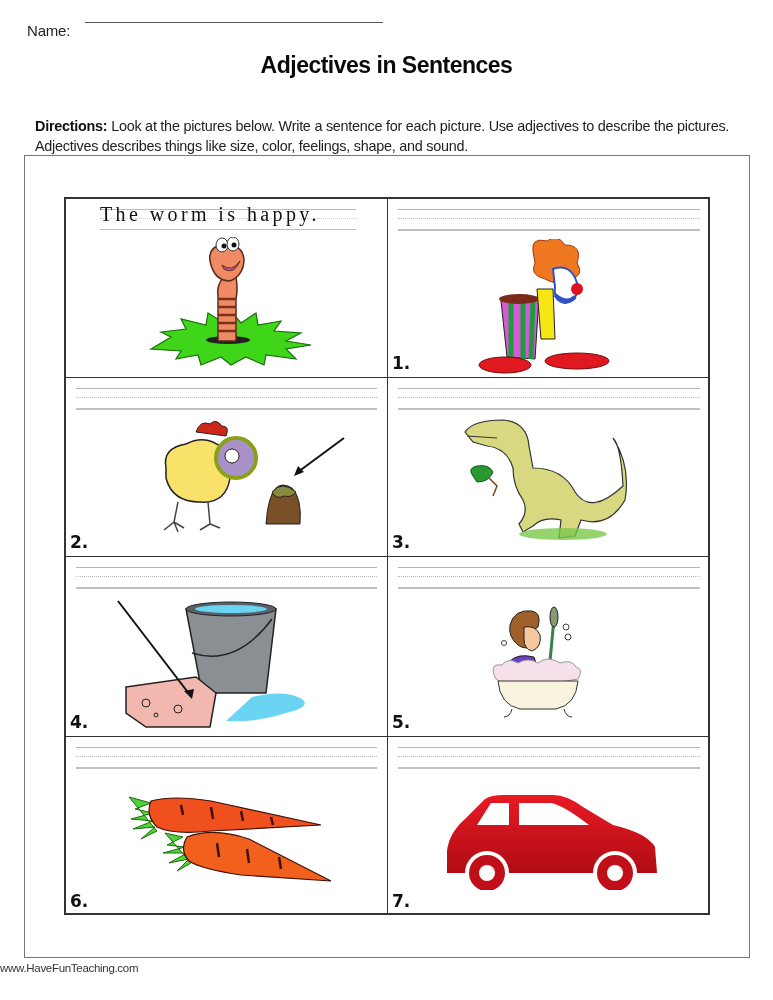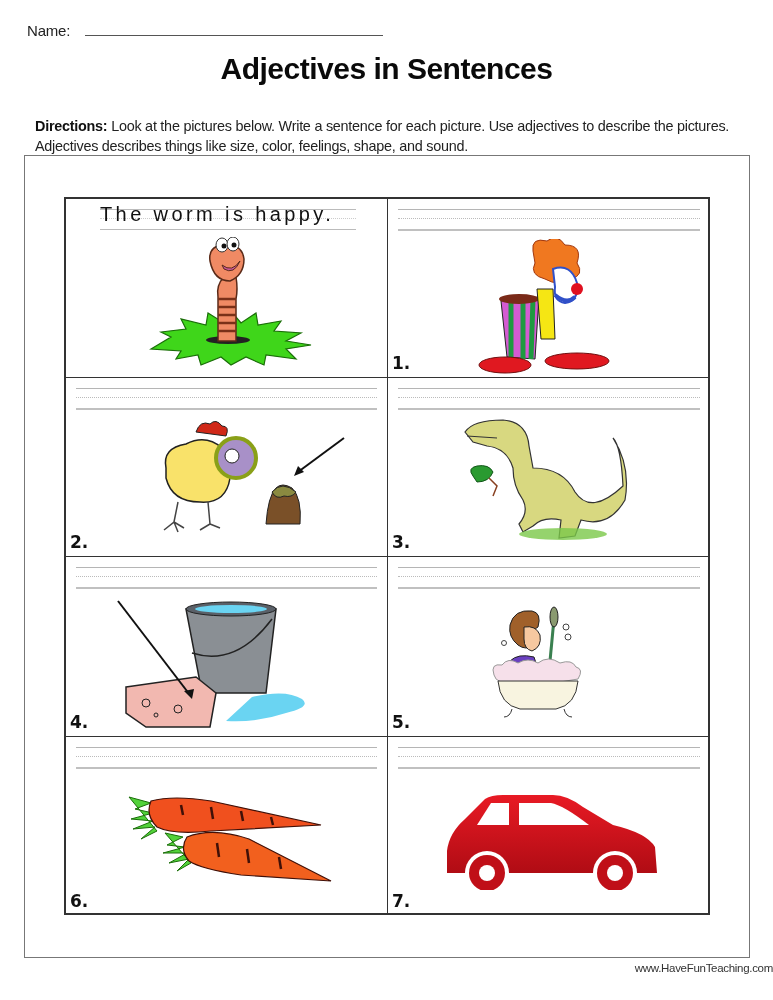--- a/index.html
+++ b/index.html
@@ -1,54 +1,54 @@
 <!DOCTYPE html>
 <html><head>
 <meta charset="utf-8">
 <style>
   * { box-sizing: border-box; margin: 0; padding: 0; }
   html, body { width: 773px; height: 1000px; background: #ffffff; overflow: hidden; }
   body { position: relative; font-family: "Liberation Sans", sans-serif; color: #111; }
 
-  .name-row { position: absolute; left: 27px; top: 22px; display: flex; align-items: flex-end; }
+  .name-row { position: absolute; left: 27px; top: 22px; display: flex; align-items: flex-start; }
   .name-label { font-size: 15px; color: #222; letter-spacing: -0.2px; }
   .name-line { width: 298px; height: 1px; background: #555; margin-left: 15px; margin-bottom: 3px; }
 
   .title { position: absolute; left: 0; top: 52px; width: 773px; text-align: center;
-           font-size: 30px; font-weight: bold; color: #0a0a0a; letter-spacing: -0.5px; }
+           font-size: 23px; font-weight: bold; color: #0a0a0a; letter-spacing: -0.5px; }
 
   .directions { position: absolute; left: 35px; top: 116px; width: 720px;
                 font-size: 14.4px; line-height: 20px; color: #222; letter-spacing: -0.25px; }
   .directions b { font-weight: bold; color: #111; }
 
   .frame { position: absolute; left: 24px; top: 155px; width: 726px; height: 803px;
            border: 1.5px solid #777; }
 
   .grid { position: absolute; left: 64px; top: 197px; width: 646px; height: 718px;
           border: 2px solid #333; display: grid;
           grid-template-columns: 322px 322px; grid-template-rows: 179px 179px 180px 178px; }
   .cell { position: relative; border-right: 1.5px solid #333; border-bottom: 1.5px solid #333; overflow: hidden; }
   .cell:nth-child(2n) { border-right: none; }
   .cell:nth-last-child(-n+2) { border-bottom: none; }
 
   .lines { position: absolute; left: 10px; right: 10px; top: 10px; height: 23px; }
   .lines .l-top { position: absolute; left: 0; right: 0; top: 0; height: 1px; background: #b5b5b5; }
   .lines .l-mid { position: absolute; left: 0; right: 0; top: 9px; height: 0; border-top: 1px dotted #bbb; }
   .lines .l-bot { position: absolute; left: 0; right: 0; top: 20px; height: 1.5px; background: #c0c0c0; }
 
-  .example-text { position: absolute; left: 34px; top: 4px; font-family: Liberation Sans, sans-serif;
+  .example-text { position: absolute; left: 34px; top: 4px; font-family: Liberation Serif, serif;
                   font-size: 20px; letter-spacing: 3.4px; color: #111; font-weight: normal; }
   .example-lines { position: absolute; left: 34px; top: 10px; width: 256px; height: 22px; }
 
   .num { position: absolute; left: 4px; bottom: 4px; font-family: "DejaVu Sans", sans-serif;
          font-size: 17px; font-weight: bold; color: #111; }
 
   .pic { position: absolute; }
 
-  .footer { position: absolute; left: 0; top: 962px; width: 773px; text-align: right;
+  .footer { position: absolute; left: 0; top: 962px; width: 773px; text-align: left;
             font-size: 11.5px; color: #333; letter-spacing: -0.3px; }
 </style>
 </head>
 <body>
 
 <div class="name-row">
   <span class="name-label">Name:</span>
   <span class="name-line"></span>
 </div>
 

